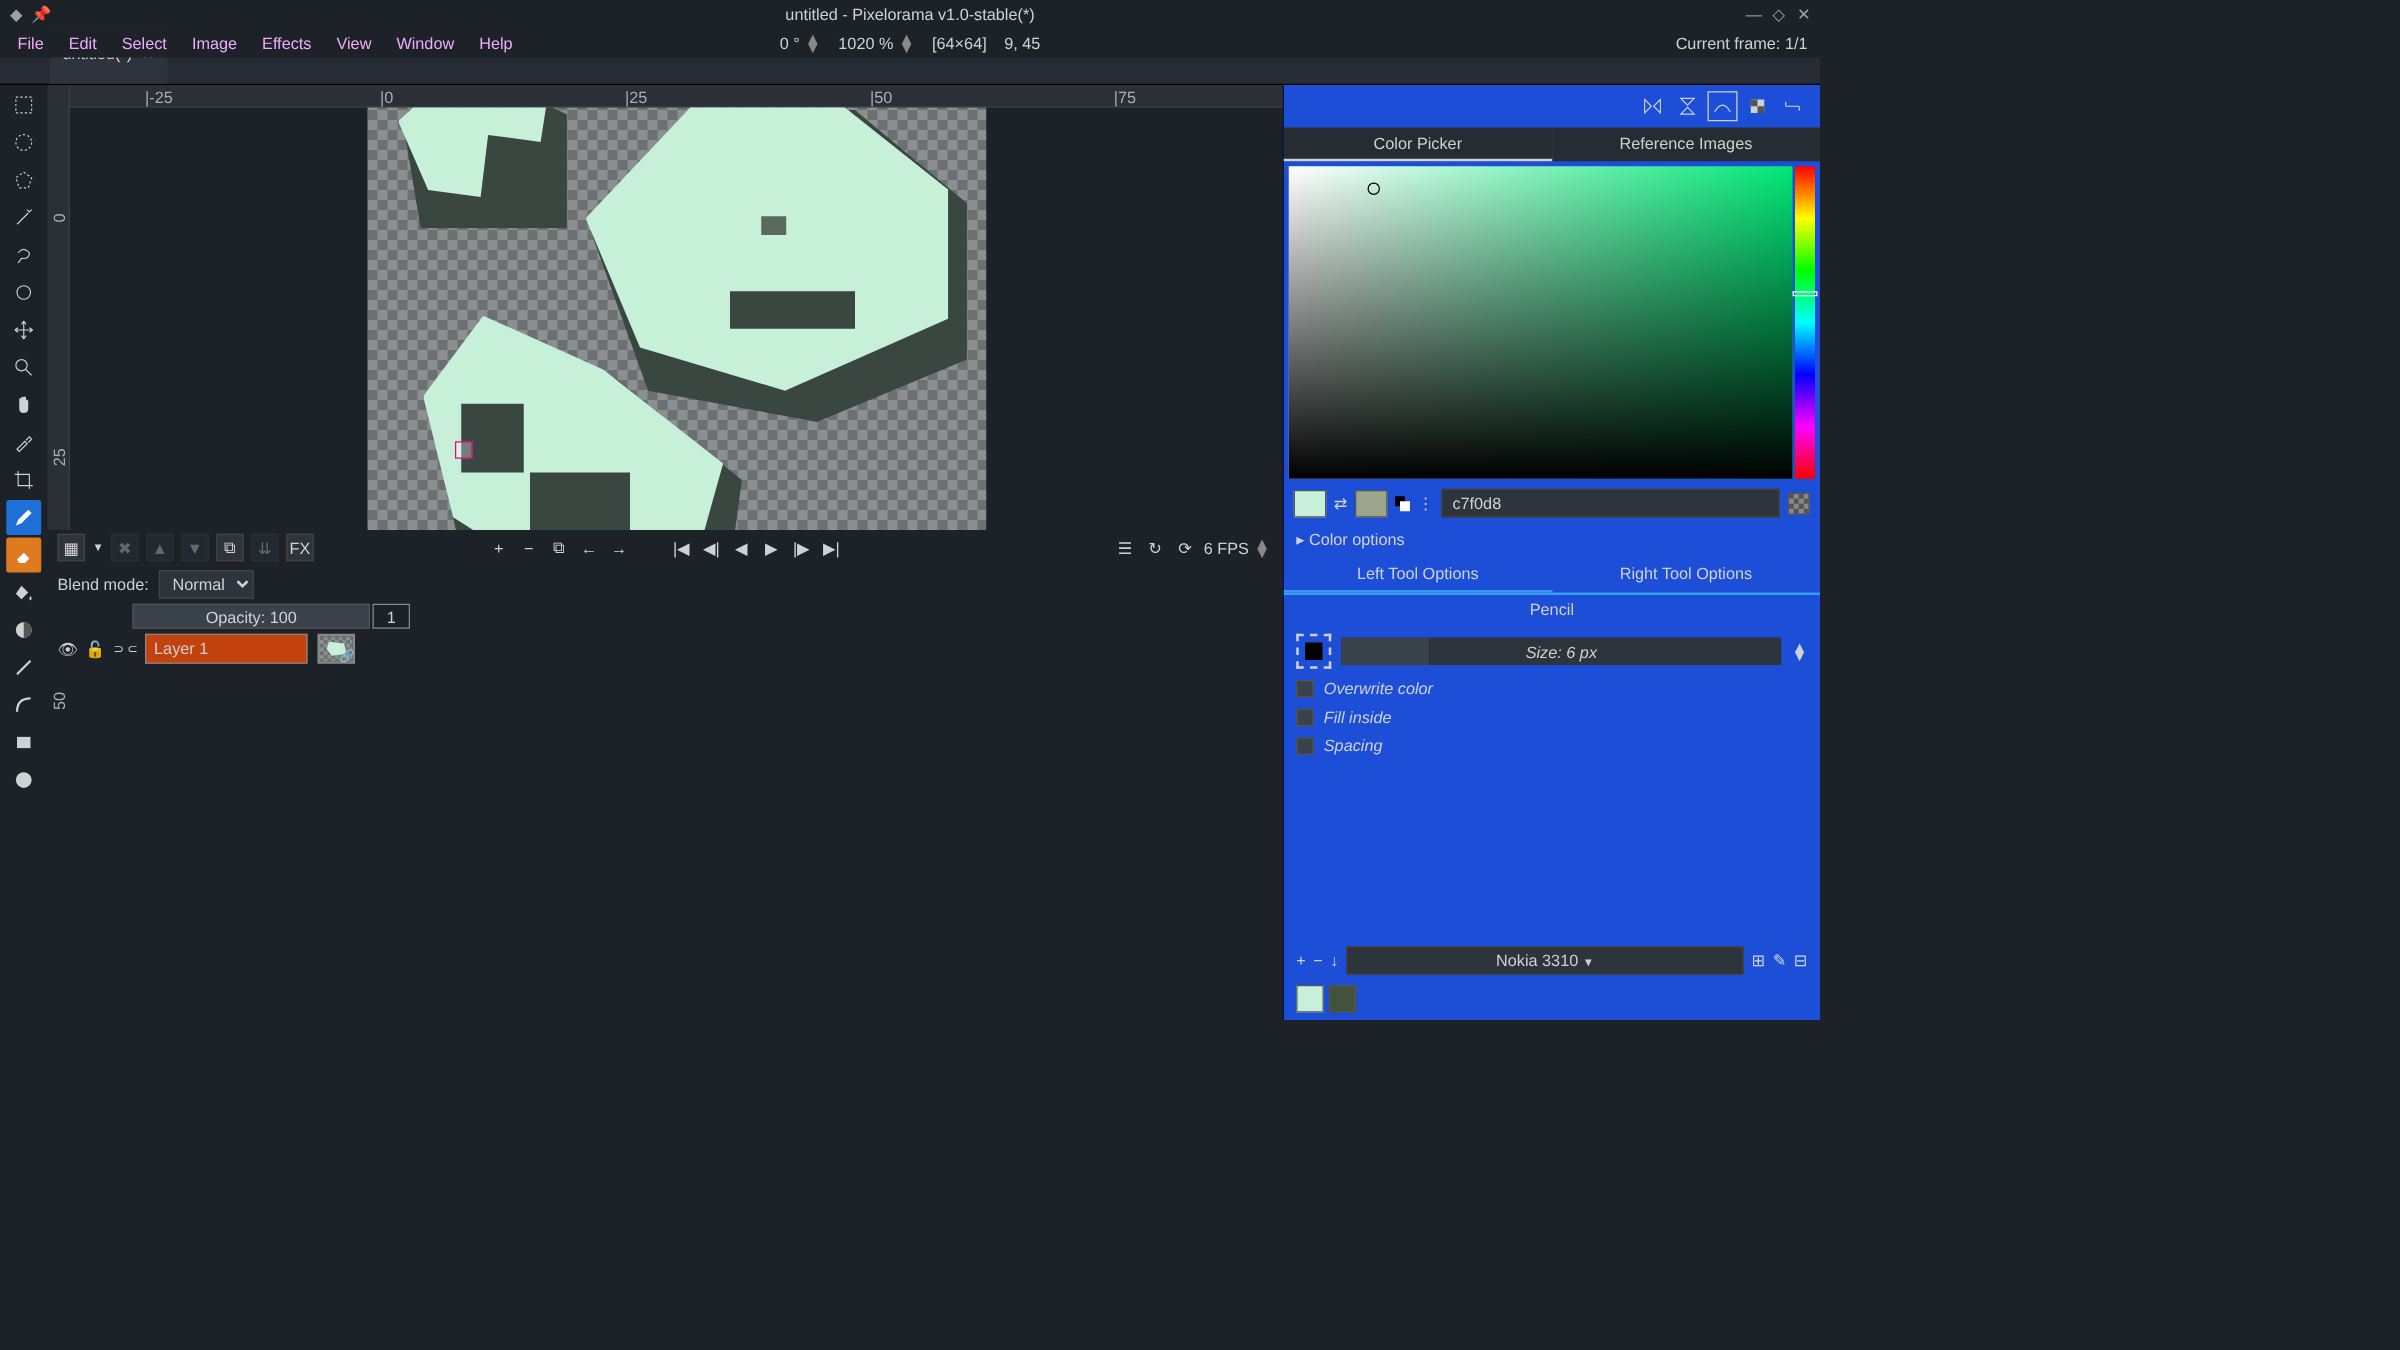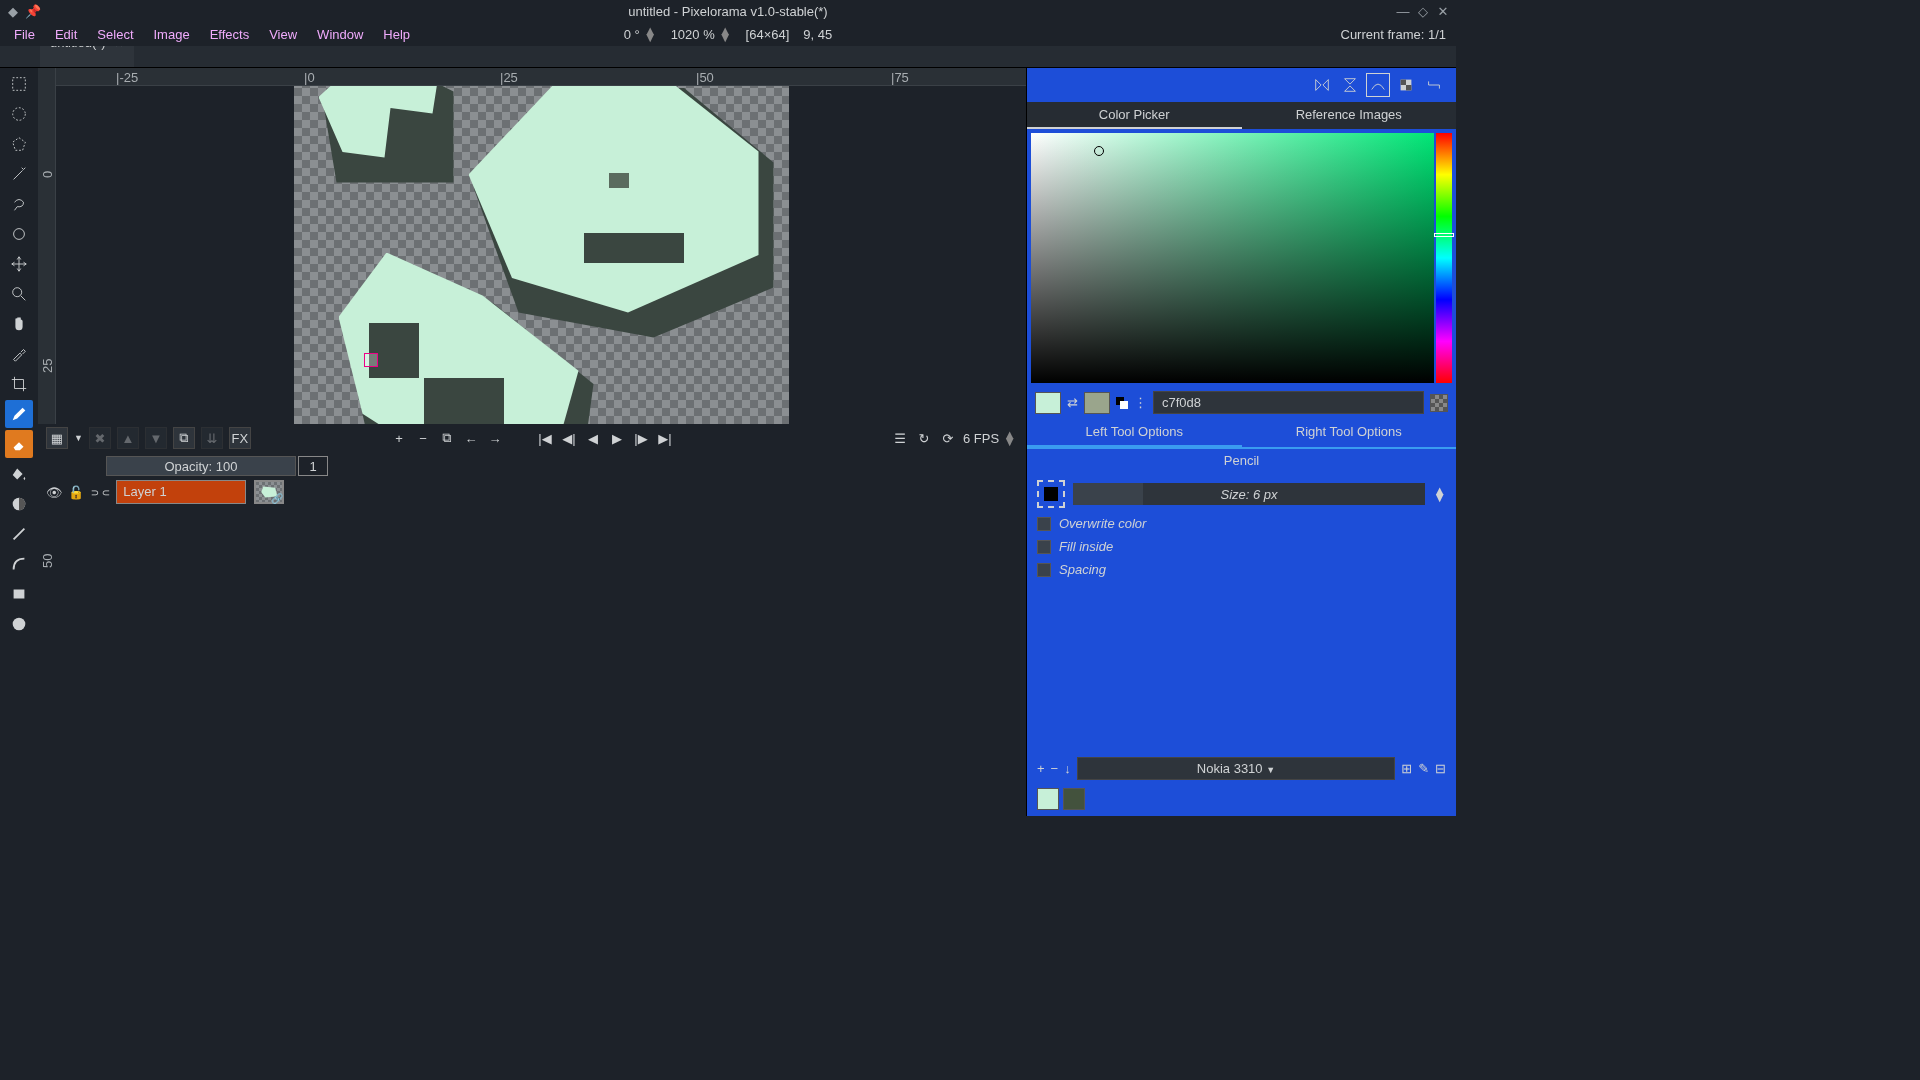--- a/index.html
+++ b/index.html
@@ -308,20 +308,24 @@
             <span>6 FPS</span>
             <span class="arrows">
               <span>▲</span>
               <span>▼</span>
             </span>
           </div>
       </div>
     </div>
 
     <div class="bottom-left" style="height:110px;">
+      <div class="blend-row">
+        <span>Blend mode:</span>
+        <select><option>Normal</option></select>
+      </div>
       <div class="opacity-row">
         <div style="width:60px"></div>
         <div class="opacity-slider">
             <span>Opacity: 100</span>
           </div>
         <div class="frame-cell">
             <span>1</span>
           </div>
       </div>
       <div class="layer-row">
@@ -384,20 +388,21 @@
       <span>⇄</span>
       <div class="swatch" style="background:#9aa58c;"></div>
       <span style="display:flex;flex-direction:column;font-size:8px;">
           <span style="width:8px;height:8px;background:#000;display:inline-block;"></span>
           <span style="width:8px;height:8px;background:#fff;display:inline-block;margin-top:-4px;margin-left:4px;"></span>
         </span>
       <span>⋮</span>
       <div class="hexbox"><span>c7f0d8</span></div>
       <div class="swatch" style="width:18px;height:18px;background:repeating-conic-gradient(#888 0 25%,#555 0 50%);background-size:8px 8px;"></div>
     </div>
+    <div class="opt-header">▸ <span>Color options</span></div>
 
     <div class="tool-opts-tabs">
       <div class="tool-opts-tab active"><span>Left Tool Options</span></div>
       <div class="tool-opts-tab"><span>Right Tool Options</span></div>
     </div>
     <div class="pencil-header">Pencil</div>
     <div class="tool-opts-body">
       <div class="size-row">
         <div class="brush-preview">
             <div class="brush-dot"></div>

